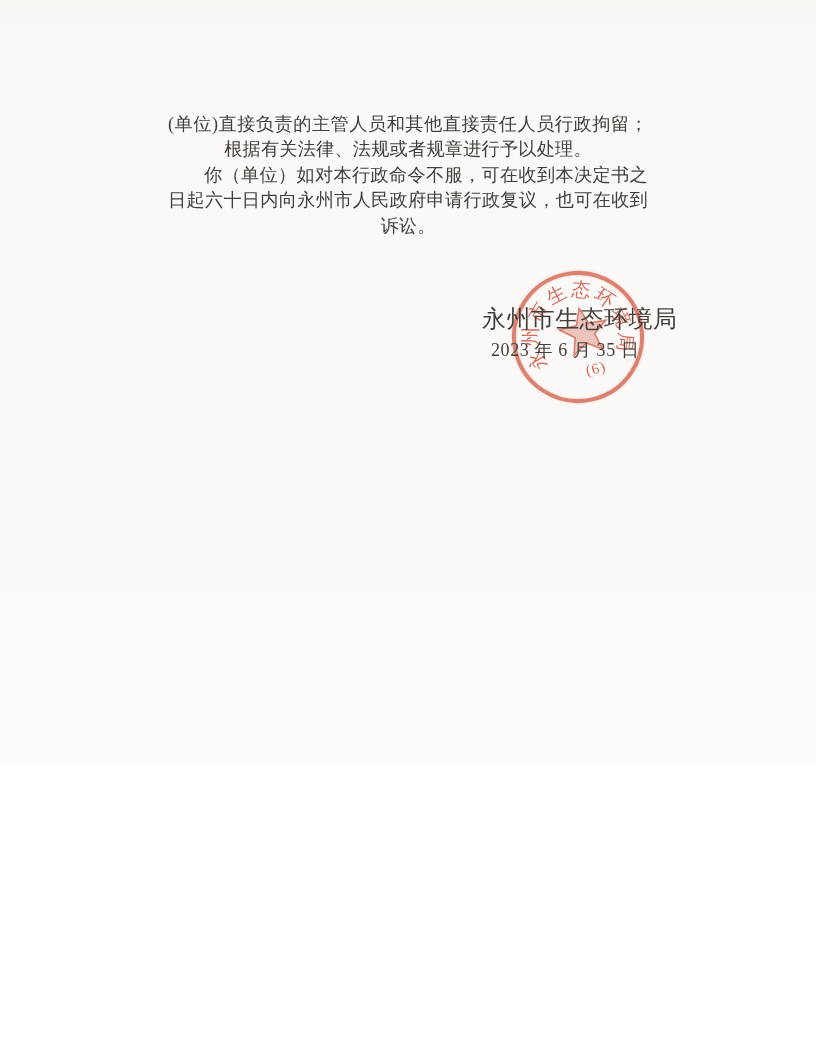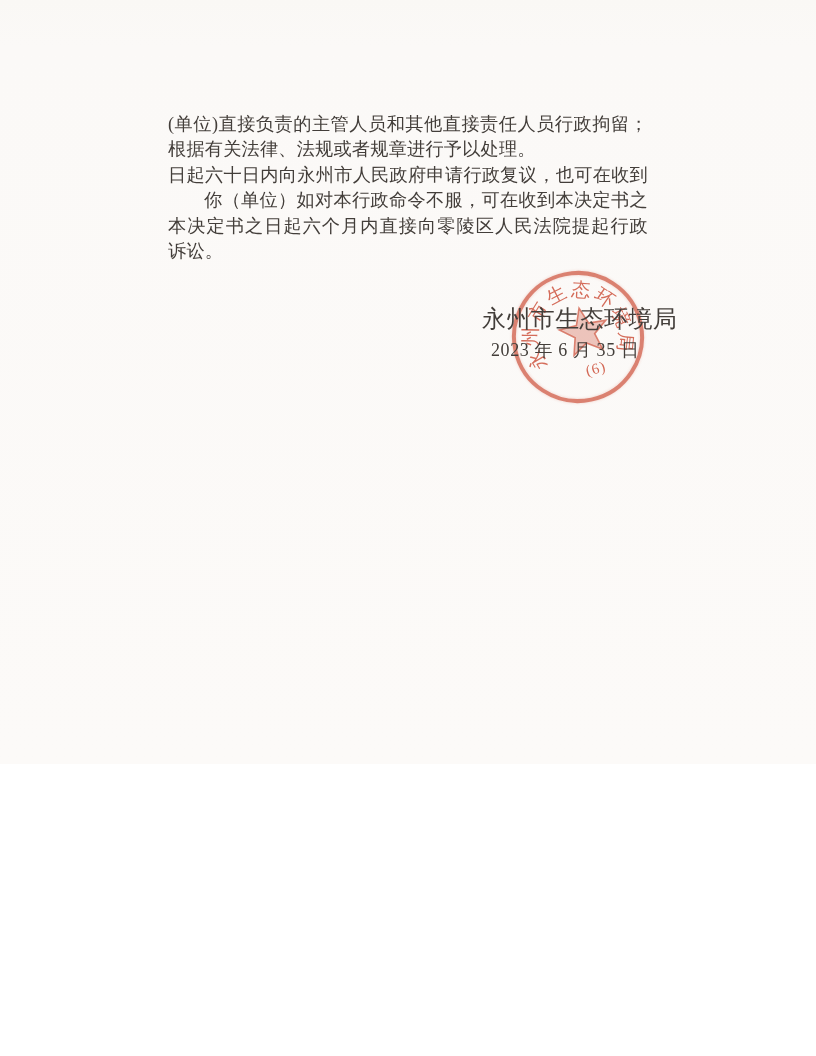--- a/index.html
+++ b/index.html
@@ -22,21 +22,21 @@
     position: absolute;
     left: 168px;
     top: 112px;
     width: 480px;
     font-size: 18.2px;
     line-height: 25.4px;
     letter-spacing: 0.2px;
   }
   .body-text .line {
     height: 25.4px;
-    text-align: left;
+    text-align: center;
   }
   .body-text .line.fill {
     text-align: justify;
     text-align-last: justify;
   }
   .body-text .line.indent {
     text-indent: 36px;
   }
 
   
@@ -114,23 +114,22 @@
   }
 </style>
 </head>
 <body>
 
 <div class="page">
 
   <div class="body-text">
       <div class="line fill">(单位)直接负责的主管人员和其他直接责任人员行政拘留；</div>
       <div class="line">根据有关法律、法规或者规章进行予以处理。</div>
+      <div class="line fill indent">你（单位）如对本行政命令不服，可在收到本决定书之</div>
       <div class="line fill">日起六十日内向永州市人民政府申请行政复议，也可在收到</div>
-      <div class="line fill indent">你（单位）如对本行政命令不服，可在收到本决定书之</div>
-      <div class="line fill">本决定书之日起六个月内直接向零陵区人民法院提起行政</div>
       <div class="line">诉讼。</div>
     </div>
 
   <div class="seal">
     <div class="seal-ring"></div>
     <svg class="seal-star" width="60" height="60" viewBox="0 0 60 60">
       <polygon points="30,5 36.2,21.5 53.8,22.3 40,33.2 44.7,50.2 30,40.5 15.3,50.2 20,33.2 6.2,22.3 23.8,21.5"></polygon>
     </svg>
     <div class="seal-arc">
         <span class="seal-char" style="transform: translate(-50%, -50%) rotate(-108deg) translateY(-47px);">永</span>

